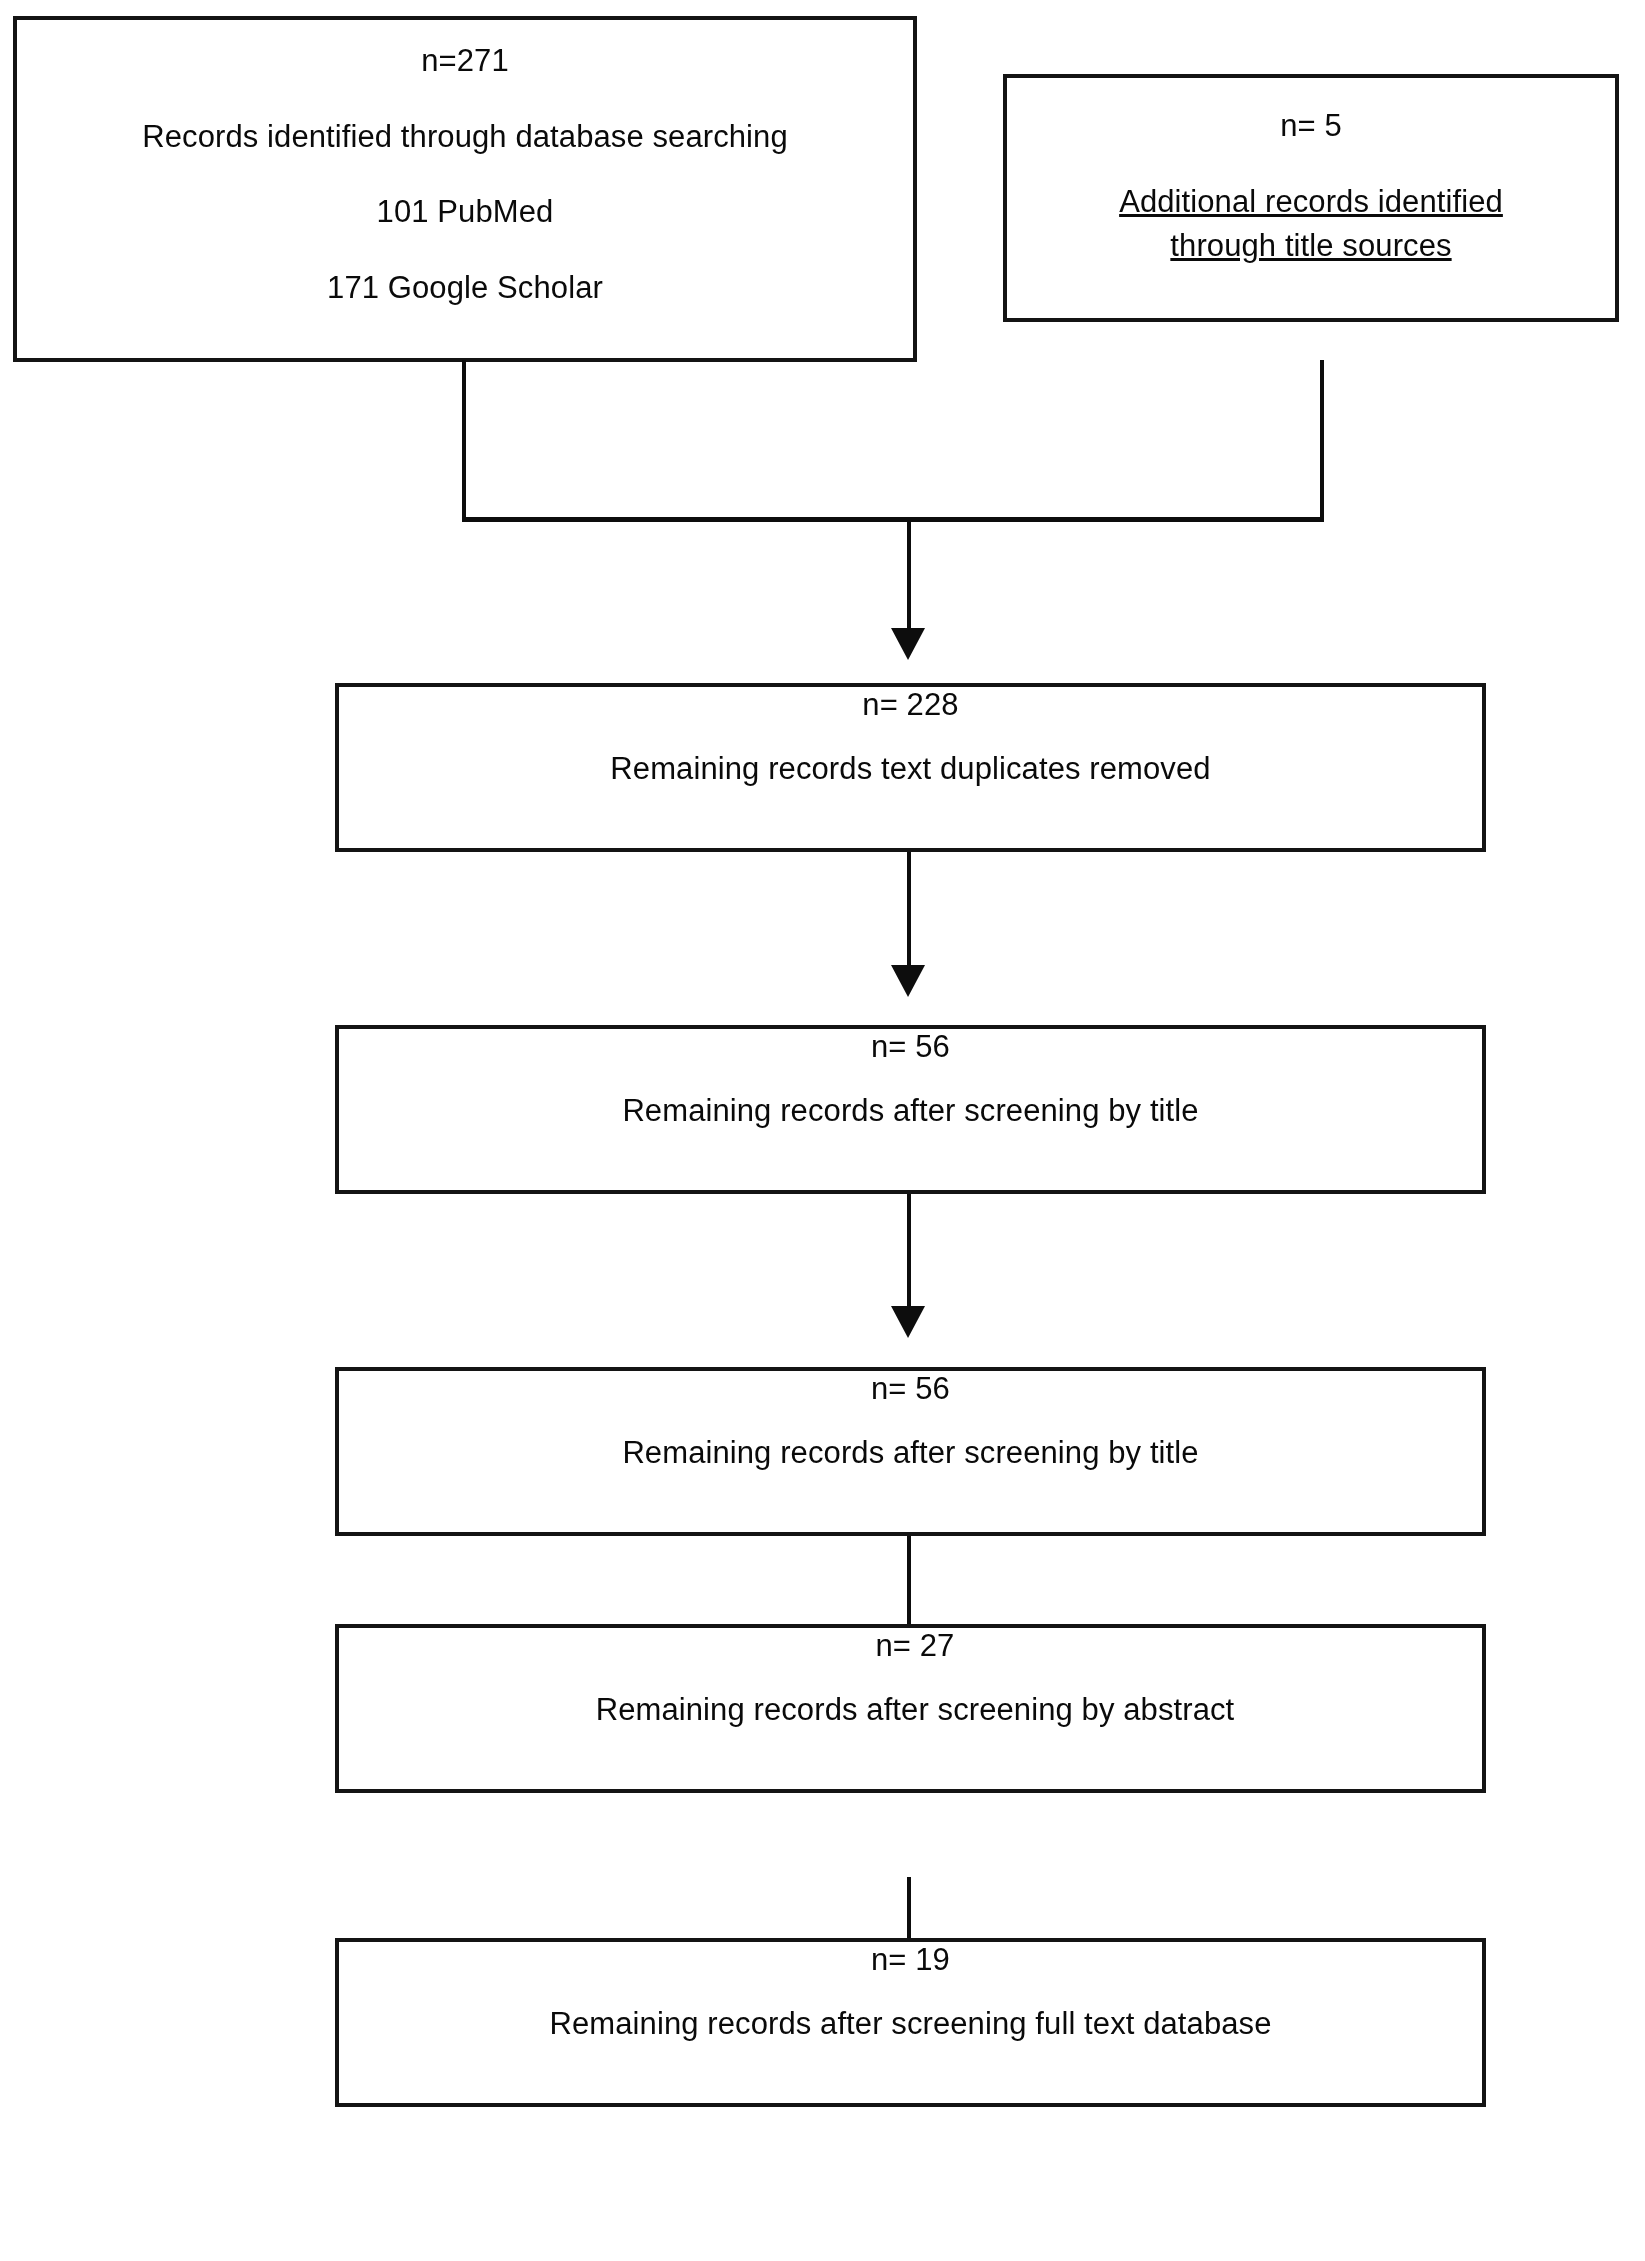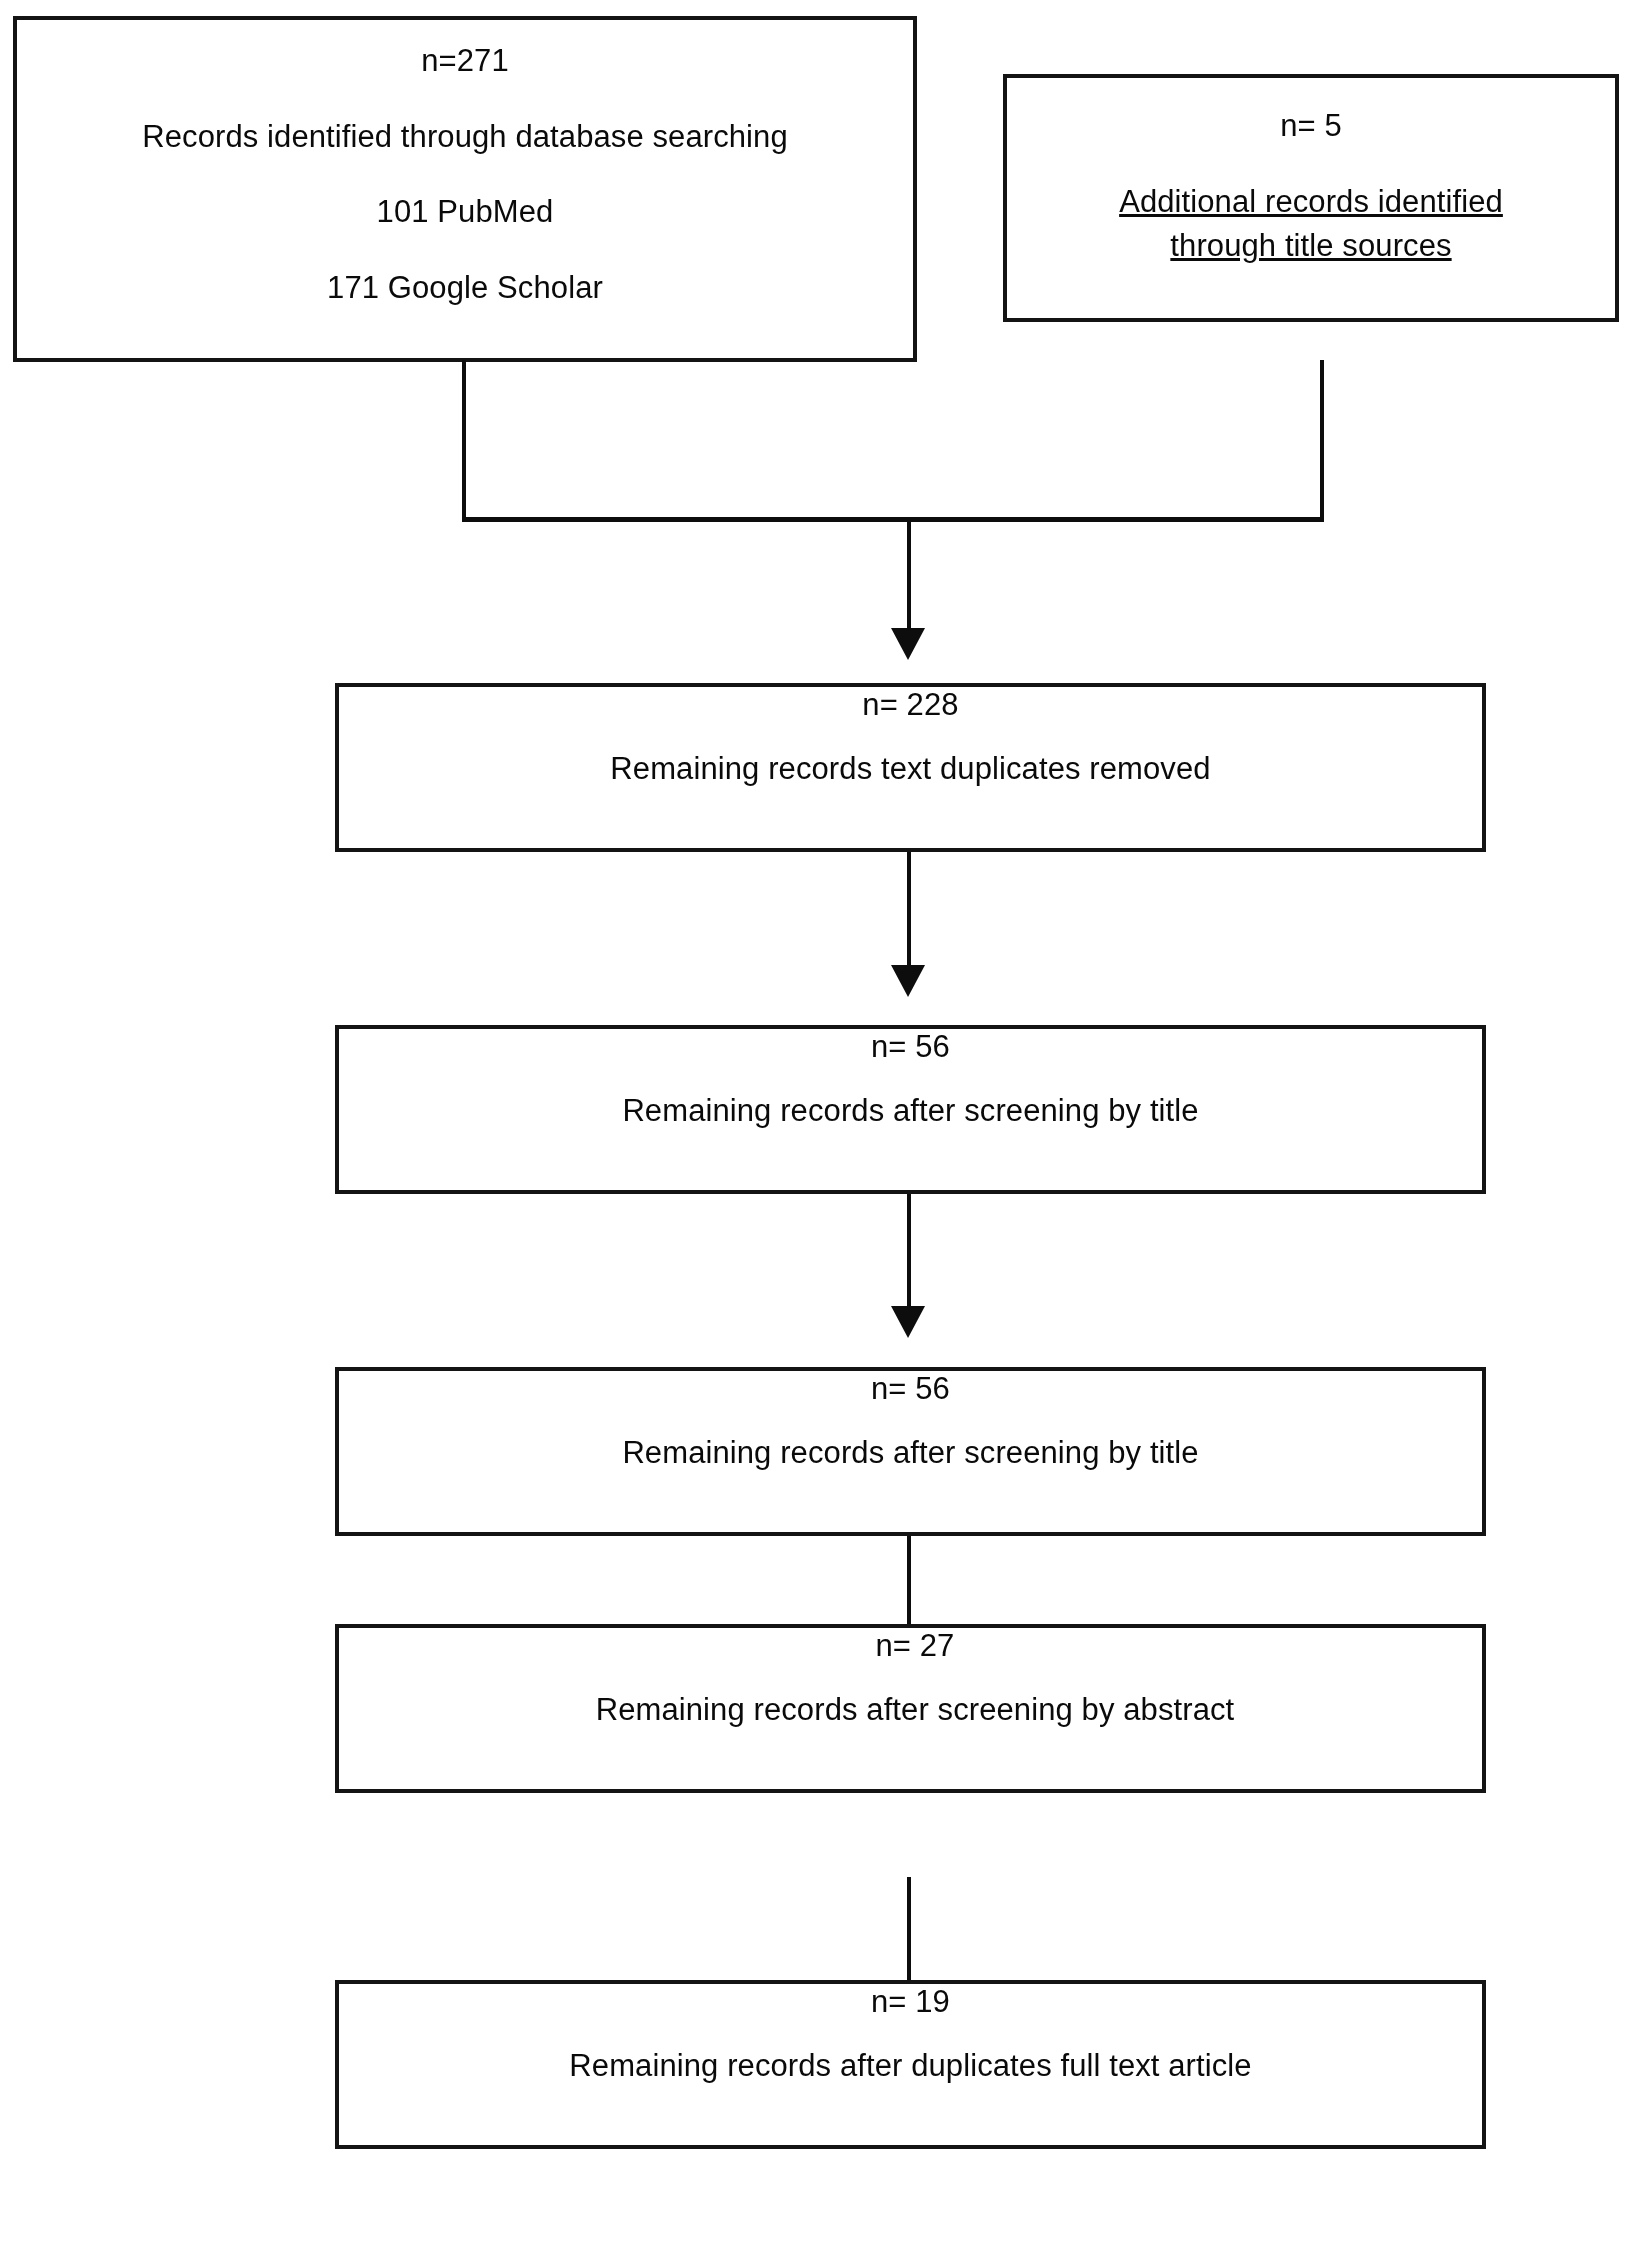--- a/index.html
+++ b/index.html
@@ -169,19 +169,19 @@
   <div class="arrow-head" style="left:891px; top:1648px;"></div>
 
   <div class="flow-box center" style="top:1624px;padding-left:9px;">
     <span class="line count">n= 27</span>
     <span class="line">Remaining records after screening by abstract</span>
   </div>
 
   <div class="arrow-shaft" style="left:907px; top:1877px; height:115px;"></div>
   <div class="arrow-head" style="left:891px; top:1990px;"></div>
 
-  <div class="flow-box center" style="top:1980px;">
+  <div class="flow-box center" style="top:1938px;">
     <span class="line count">n= 19</span>
-    <span class="line">Remaining records after duplicates full text article</span>
+    <span class="line">Remaining records after screening full text database</span>
   </div>
 
 </div>
 
 
 </body></html>

